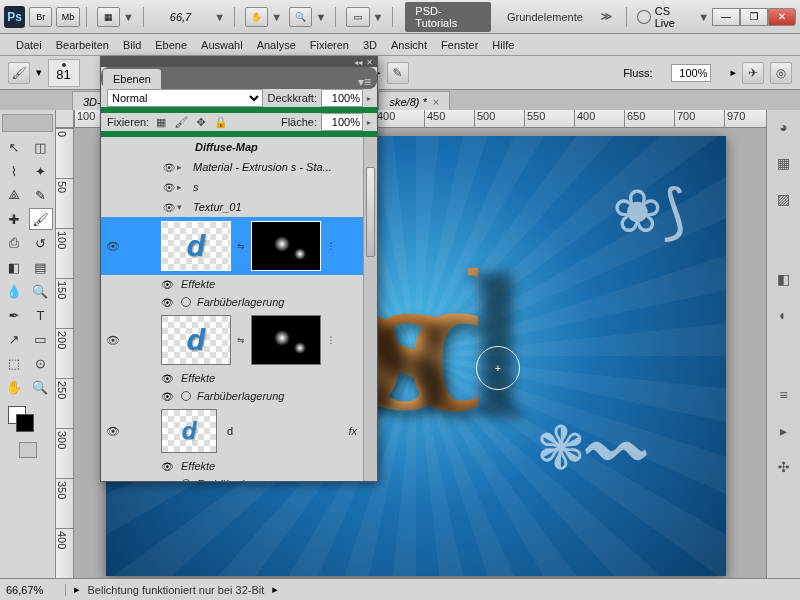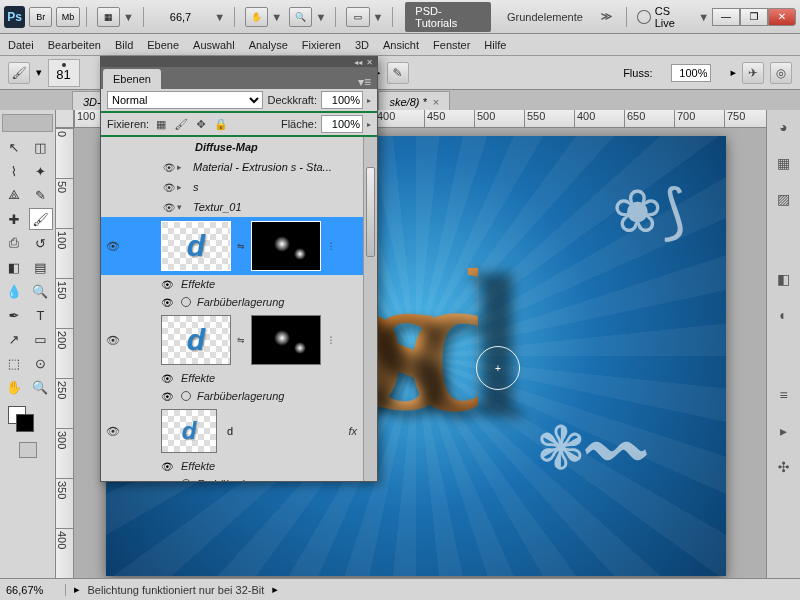--- a/index.html
+++ b/index.html
@@ -2,32 +2,32 @@
 <html><head>
 <meta charset="utf-8">
 <style>
 * { margin: 0; padding: 0; box-sizing: border-box; font-family: Tahoma, sans-serif; font-size: 11px; user-select: none; }
 body { background: #a8a8a8; width: 800px; height: 600px; overflow: hidden; position: relative; }
 
 .titlebar { height: 34px; background: linear-gradient(#e8e8e8, #d0d0d0); display: flex; align-items: center; padding: 0 4px; border-bottom: 1px solid #888; }
 .titlebar .ps-icon { width: 22px; height: 22px; background: #1a2a3a; color: #8cd4ff; display: flex; align-items: center; justify-content: center; font-weight: bold; font-size: 12px; border-radius: 3px; }
 .titlebar .app-btn { width: 24px; height: 20px; background: linear-gradient(#f0f0f0,#d0d0d0); border: 1px solid #888; margin-left: 4px; border-radius: 2px; display: flex; align-items: center; justify-content: center; font-size: 9px; }
 .titlebar .sep { width: 1px; height: 20px; background: #999; margin: 0 6px; }
-.titlebar .zoom { margin: 0 20px; }
+.titlebar .zoom { margin: 0 20px; font-style: italic; }
 .titlebar .dd { color: #555; margin: 0 3px; }
 .titlebar .tag { padding: 3px 10px; background: #666; color: #fff; border-radius: 2px; margin-left: 6px; }
 .titlebar .tag.light { background: transparent; color: #333; }
 .titlebar .chevrons { margin: 0 8px; font-weight: bold; color: #555; }
 .titlebar .cslive { margin-left: 4px; display: flex; align-items: center; gap: 4px; }
 .titlebar .cslive .dot { width: 14px; height: 14px; border: 1.5px solid #666; border-radius: 50%; }
 .window-controls { margin-left: auto; display: flex; }
 .window-controls div { width: 28px; height: 18px; border: 1px solid #888; display: flex; align-items: center; justify-content: center; background: linear-gradient(#f4f4f4,#d8d8d8); font-size: 10px; }
 .window-controls .close { background: linear-gradient(#e7796f,#c0392b); color: #fff; border-top-right-radius: 3px; border-bottom-right-radius: 3px; }
 
-.menubar { height: 22px; background: #d6d6d6; display: flex; align-items: center; padding: 0 8px; gap: 14px; border-bottom: 1px solid #999; }
+.menubar { height: 22px; background: #d6d6d6; display: flex; align-items: center; padding: 0 16px; gap: 14px; border-bottom: 1px solid #999; }
 .menubar span { color: #222; cursor: default; }
 
 .optionsbar { height: 34px; background: #d6d6d6; display: flex; align-items: center; padding: 0 8px; gap: 6px; border-bottom: 1px solid #888; }
 .optionsbar .brush-prev { width: 32px; height: 28px; border: 1px solid #aaa; background: #e8e8e8; display: flex; flex-direction: column; align-items: center; justify-content: center; }
 .optionsbar .brush-prev .dot { width: 4px; height: 4px; background: #333; border-radius: 50%; }
 .optionsbar .brush-prev .num { font-size: 13px; }
 .optionsbar .field { display: flex; align-items: center; gap: 19px; margin-left: auto; }
 .optionsbar .field input { width: 40px; height: 18px; border: 1px solid #999; text-align: right; padding-right: 3px; font-size: 11px; background: #fff; }
 .optionsbar .ico { width: 22px; height: 22px; border: 1px solid #aaa; background: linear-gradient(#eee,#ccc); display: flex; align-items: center; justify-content: center; font-size: 12px; color: #444; border-radius: 2px; }
 
@@ -68,24 +68,24 @@
 .right-dock .gap { height: 30px; }
 
 .statusbar { position: absolute; bottom: 0; left: 0; right: 0; height: 22px; background: #d6d6d6; border-top: 1px solid #888; display: flex; align-items: center; padding: 0 6px; gap: 8px; }
 .statusbar .zoomval { width: 60px; border-right: 1px solid #999; }
 .statusbar .msg { color: #333; }
 
 
 .layers-panel { position: absolute; top: 56px; left: 100px; width: 278px; height: 426px; background: #d6d6d6; border: 1px solid #555; box-shadow: 3px 3px 10px rgba(0,0,0,0.4); z-index: 50; display: flex; flex-direction: column; }
 .layers-panel .lp-top { height: 10px; background: #535353; display: flex; justify-content: flex-end; align-items: center; padding: 0 4px; gap: 4px; }
 .layers-panel .lp-top span { color: #ccc; font-size: 8px; cursor: default; }
-.layers-panel .lp-tabs { height: 22px; background: #6a6a6a; display: flex; align-items: flex-end; padding-left: 2px; }
+.layers-panel .lp-tabs { height: 22px; background: #6a6a6a; display: flex; align-items: flex-end; padding-left: 2px; border-radius: 8px; }
 .layers-panel .lp-tabs .ltab { padding: 4px 10px; background: #d6d6d6; color: #111; border-top-left-radius: 3px; border-top-right-radius: 3px; }
 .layers-panel .lp-tabs .menu { margin-left: auto; color: #ccc; padding: 0 6px; font-size: 12px; }
-.lp-row { height: 24px; display: flex; align-items: center; padding: 4px 6px; gap: 4px; border-bottom: 2px solid #15803d; background: #d6d6d6; }
+.lp-row { height: 24px; display: flex; align-items: center; padding: 4px 6px; gap: 4px; border-bottom: 6px solid #15803d; background: #d6d6d6; }
 .lp-row select { flex: 1; height: 18px; border: 1px solid #999; background: #fff; font-size: 11px; }
 .lp-row .lbl { color: #222; }
 .lp-row input { width: 42px; height: 18px; border: 1px solid #999; text-align: right; padding-right: 2px; background: #fff; font-size: 11px; }
 .lp-row .tri { color: #555; font-size: 8px; }
 .lp-row .lock-ico { width: 16px; height: 16px; display: flex; align-items: center; justify-content: center; font-size: 11px; color: #444; }
 .lp-list { flex: 1; overflow: hidden; background: #d6d6d6; position: relative; }
 .lp-scroll { position: absolute; right: 0; top: 0; bottom: 0; width: 14px; background: #c4c4c4; border-left: 1px solid #999; }
 .lp-scroll .thumb { position: absolute; top: 30px; left: 2px; right: 2px; height: 90px; background: linear-gradient(#eee,#bbb); border: 1px solid #888; border-radius: 2px; }
 
 .layer-line { display: flex; align-items: center; height: 20px; padding-left: 18px; }
@@ -243,21 +243,21 @@
         <span>250</span>
         <span>300</span>
         <span>350</span>
         <span>400</span>
         <span>450</span>
         <span>500</span>
         <span>550</span>
         <span>400</span>
         <span>650</span>
         <span>700</span>
-        <span>750</span>
+        <span>970</span>
     </div>
     <div class="ruler-v">
       <span>0</span>
         <span>50</span>
         <span>100</span>
         <span>150</span>
         <span>200</span>
         <span>250</span>
         <span>300</span>
         <span>350</span>

